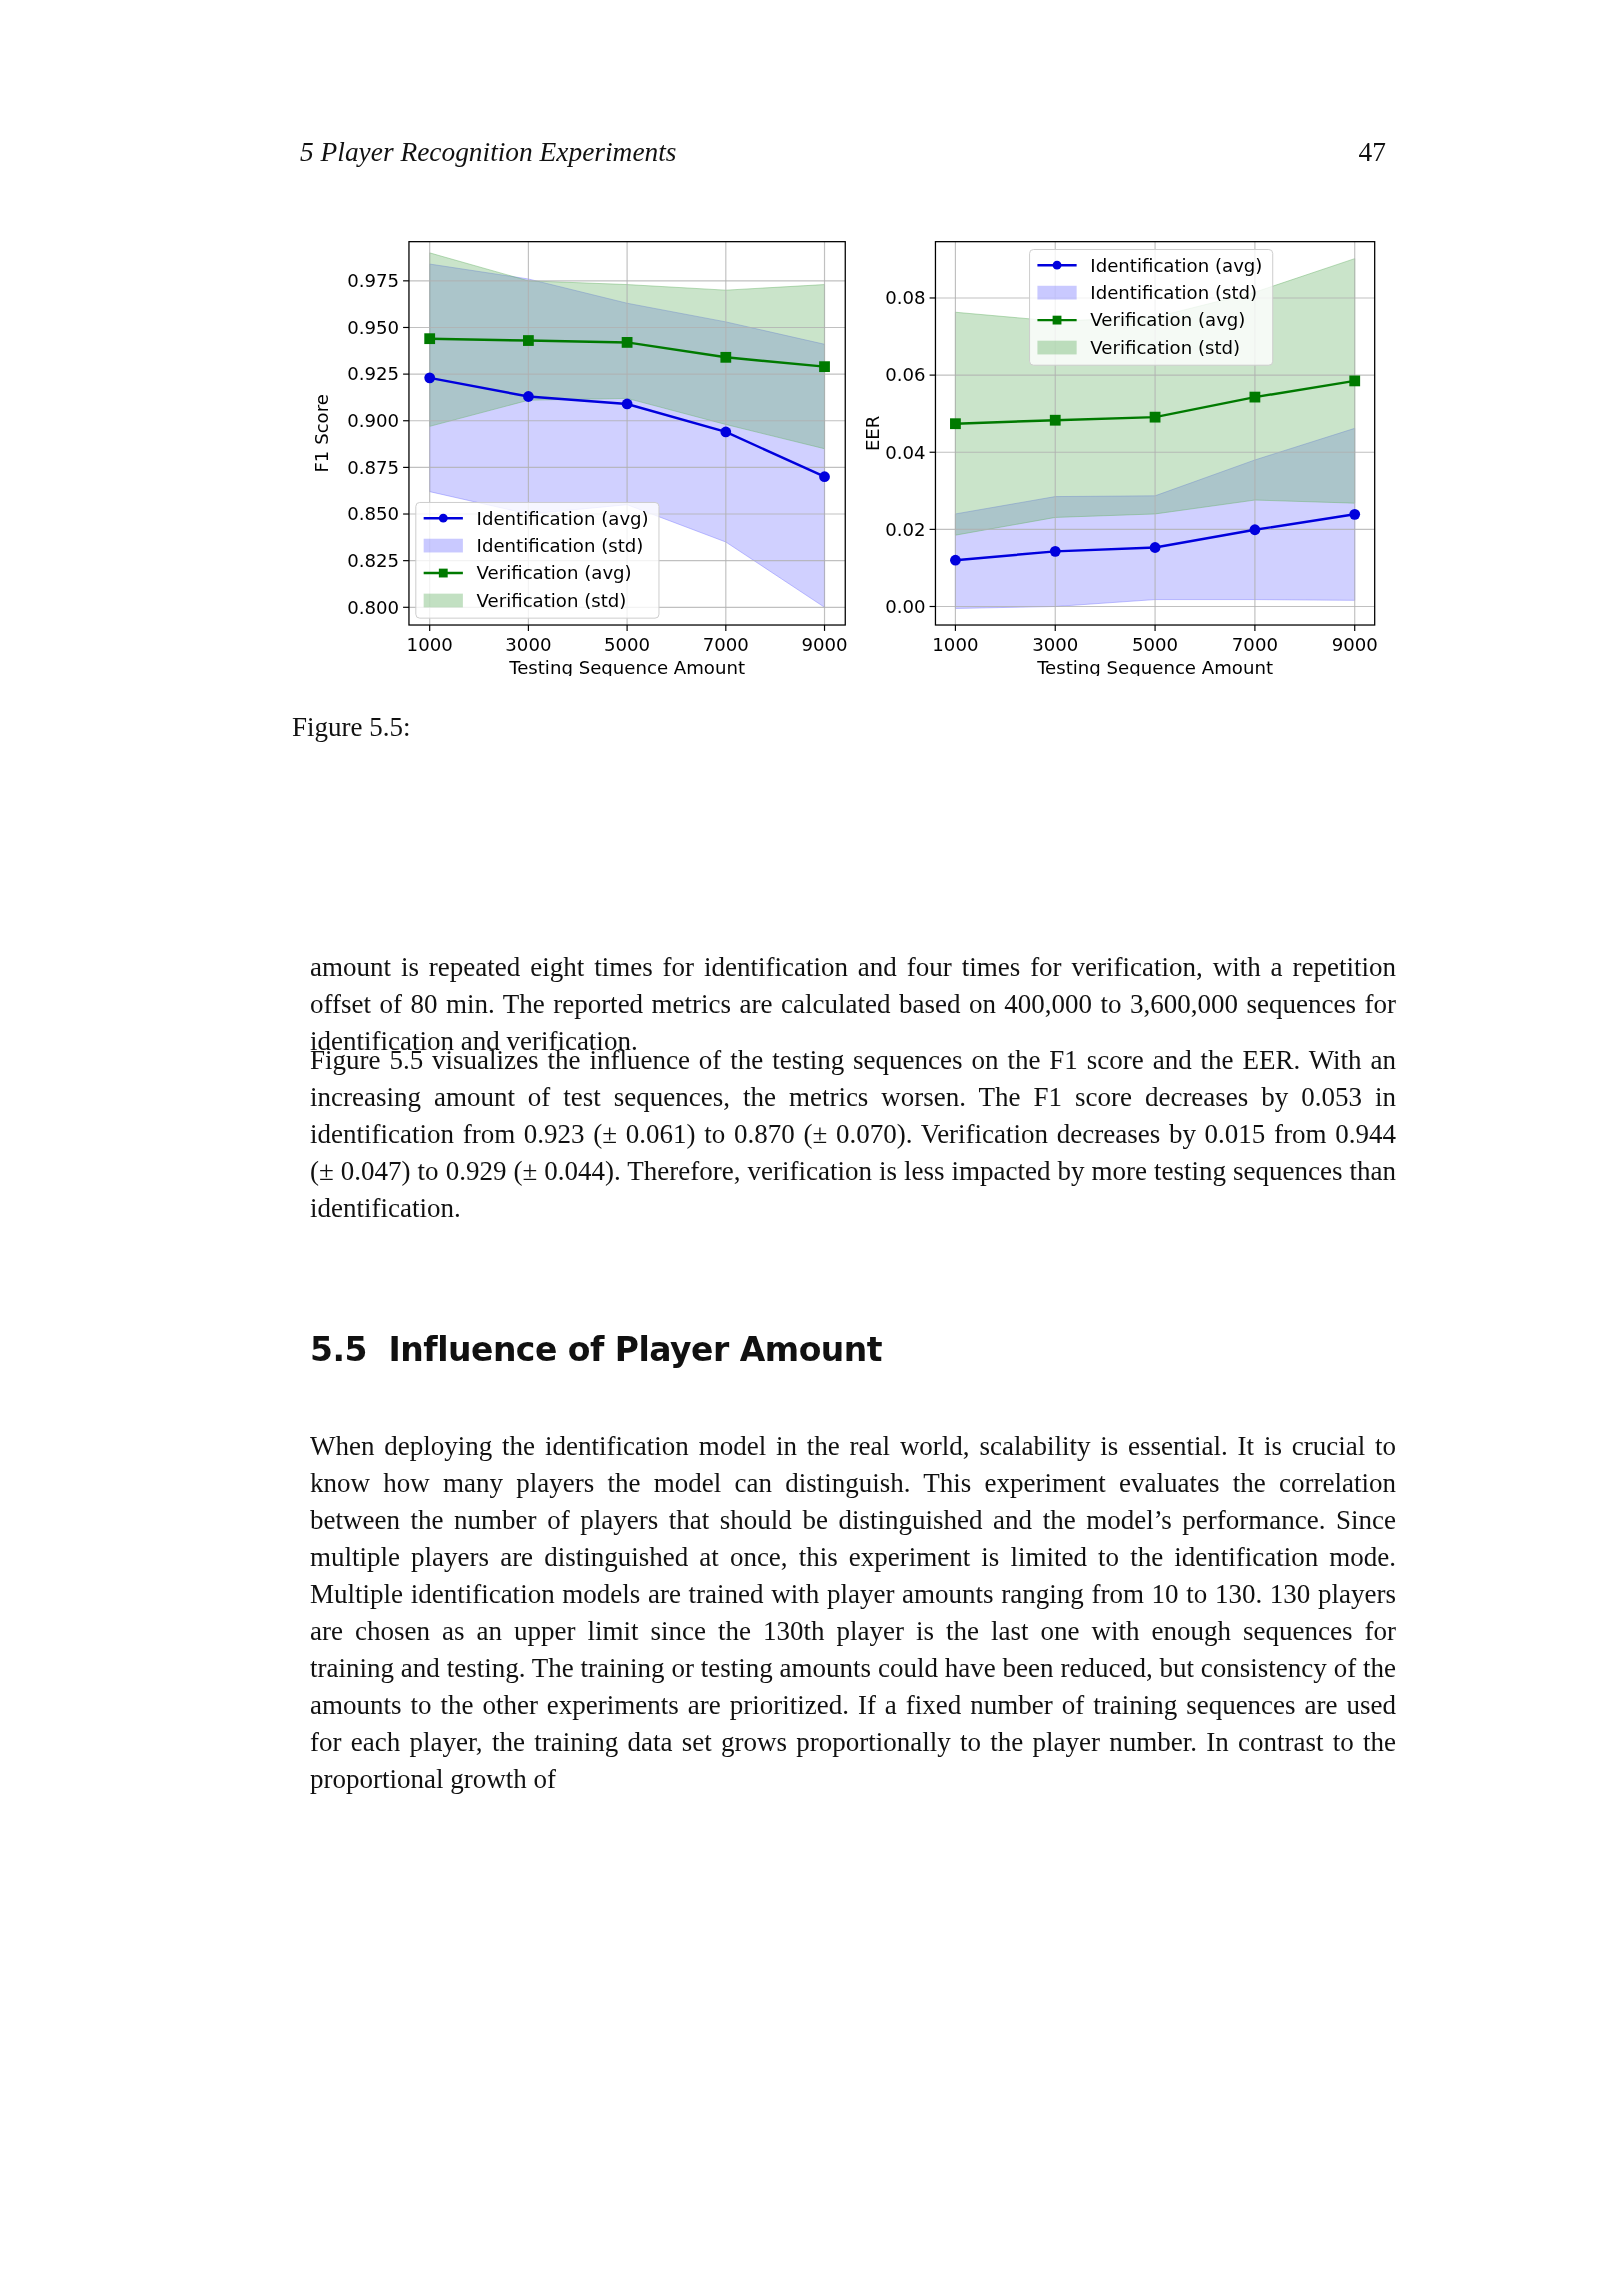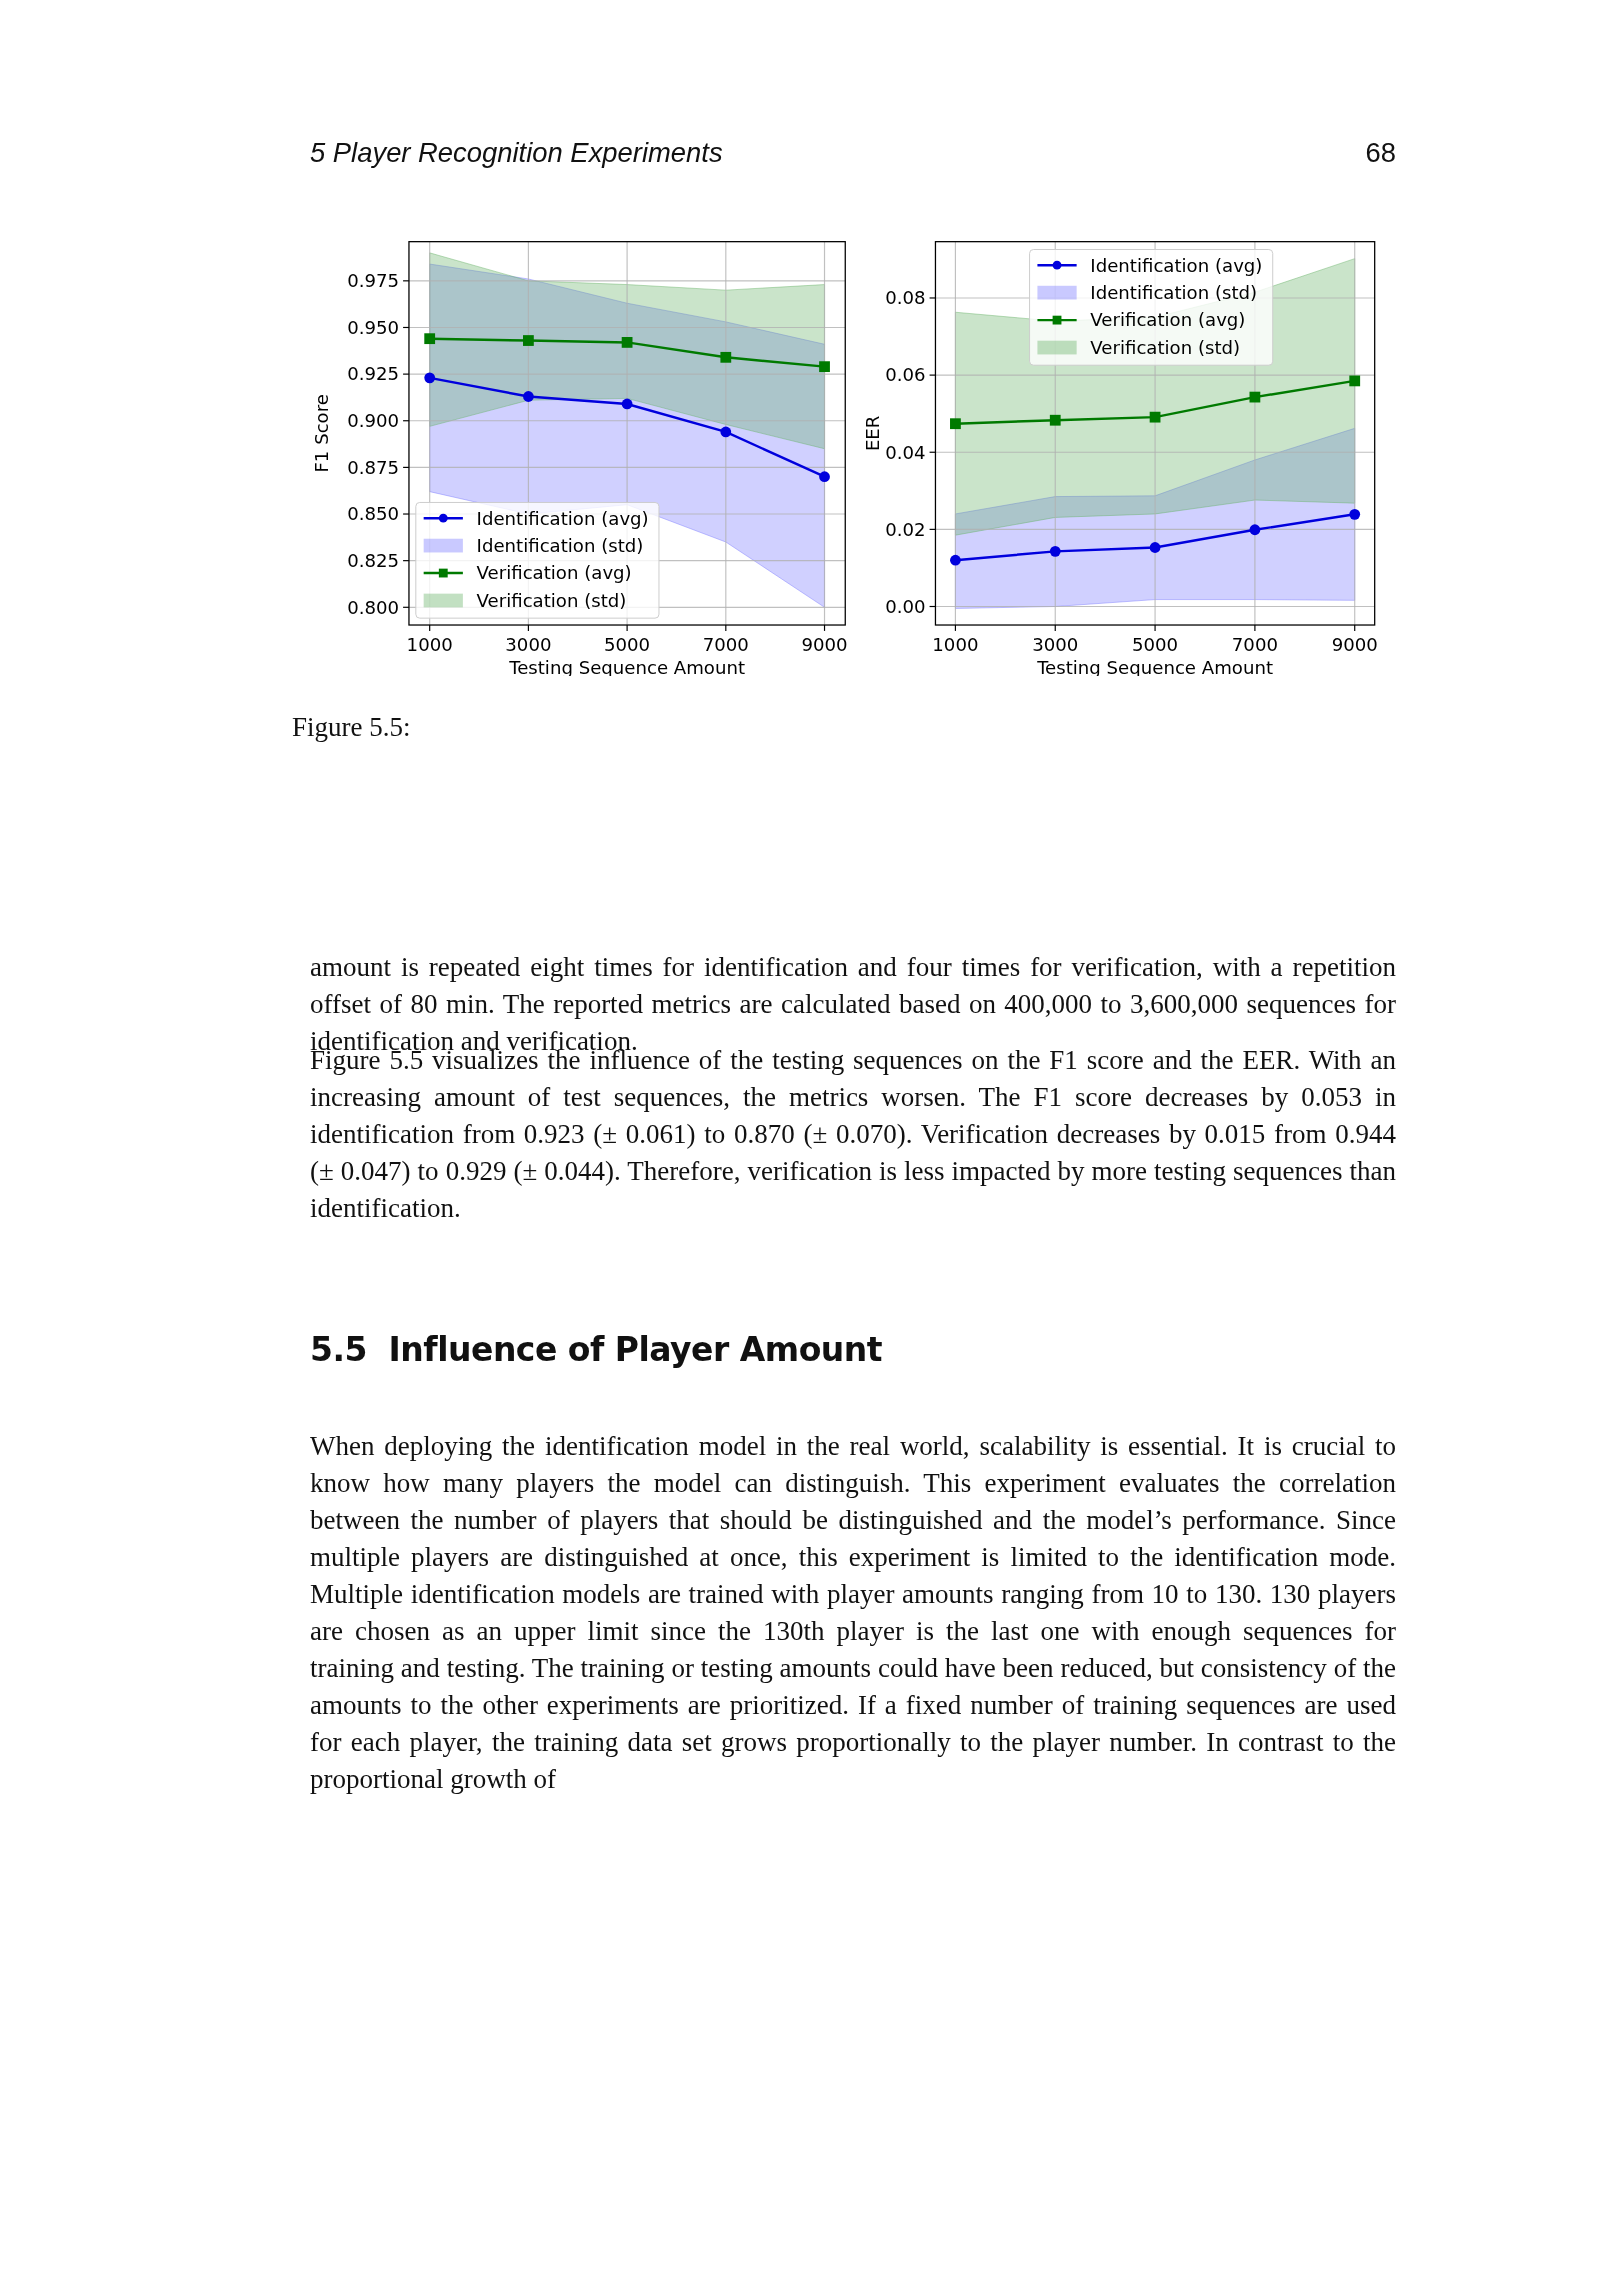--- a/index.html
+++ b/index.html
@@ -1,19 +1,19 @@
 <!DOCTYPE html>
 <html><head>
 <meta charset="utf-8">
 <style>
   html, body { margin: 0; padding: 0; background: #ffffff; }
   body { width: 1621px; height: 2293px; position: relative; overflow: hidden; }
   .running-head {
-    position: absolute; left: 310px; top: 137px; width: 1086px;
-    font-family: Liberation Sans, sans-serif;
+    position: absolute; left: 300px; top: 137px; width: 1086px;
+    font-family: Liberation Serif, serif;
     font-style: italic; font-size: 27.4px; color: #111;
   }
   .running-head .page-num { position: absolute; right: 0; top: 0; font-style: normal; }
   .figure-wrap { position: absolute; left: 304px; top: 225px; width: 1108px; height: 451px; }
   svg text { font-family: "DejaVu Sans", "Liberation Sans", sans-serif; }
   .caption {
     position: absolute; left: 292px; top: 709px; width: 1086px;
     font-family: "Liberation Serif", "DejaVu Serif", serif; font-size: 27px;
     line-height: 37px; color: #111;
   }
@@ -29,21 +29,21 @@
     font-family: "DejaVu Sans", "Liberation Sans", sans-serif; font-weight: bold;
     font-size: 33px; color: #111; letter-spacing: -0.5px; margin: 0; text-align: right;
   }
   .section-heading .sec-num { margin-right: 21.6px; }
 </style>
 </head>
 <body>
 
 <div class="running-head">
   <span>5  Player Recognition Experiments</span>
-  <span class="page-num">68</span>
+  <span class="page-num">47</span>
 </div>
 
 <div class="figure-wrap">
   <svg id="fig" width="1108" height="451" viewBox="0 0 1130 460">
     <g id="chart-left">
         <rect x="107" y="17" width="445" height="391" fill="#ffffff"></rect>
         <polygon points="128.14253393665157,39.83211678832117 228.8212669683258,55.05352798053531 329.5,79.78832116788328 430.1787330316742,98.81508515815091 530.8574660633484,121.64720194647214 530.8574660633484,389.92457420924563 430.1787330316742,323.33090024330903 329.5,285.2773722627737 228.8212669683258,294.79075425790757 128.14253393665157,271.9586374695864" fill="#7777ff" fill-opacity="0.35" stroke="#7777ff" stroke-opacity="0.45" stroke-width="1"></polygon>
         <polygon points="128.14253393665157,28.416058394160586 228.8212669683258,56.95620437956211 329.5,60.7615571776156 430.1787330316742,66.4695863746959 530.8574660633484,60.7615571776156 530.8574660633484,228.19708029197076 430.1787330316742,203.46228710462282 329.5,176.8248175182481 228.8212669683258,178.72749391727487 128.14253393665157,205.3649635036496" fill="#66b266" fill-opacity="0.35" stroke="#66b266" stroke-opacity="0.45" stroke-width="1"></polygon>
         <line x1="128.14253393665157" x2="128.14253393665157" y1="17" y2="408" stroke="#b0b0b0" stroke-width="1.2" stroke-opacity="0.8"></line>
         <line x1="228.8212669683258" x2="228.8212669683258" y1="17" y2="408" stroke="#b0b0b0" stroke-width="1.2" stroke-opacity="0.8"></line>

